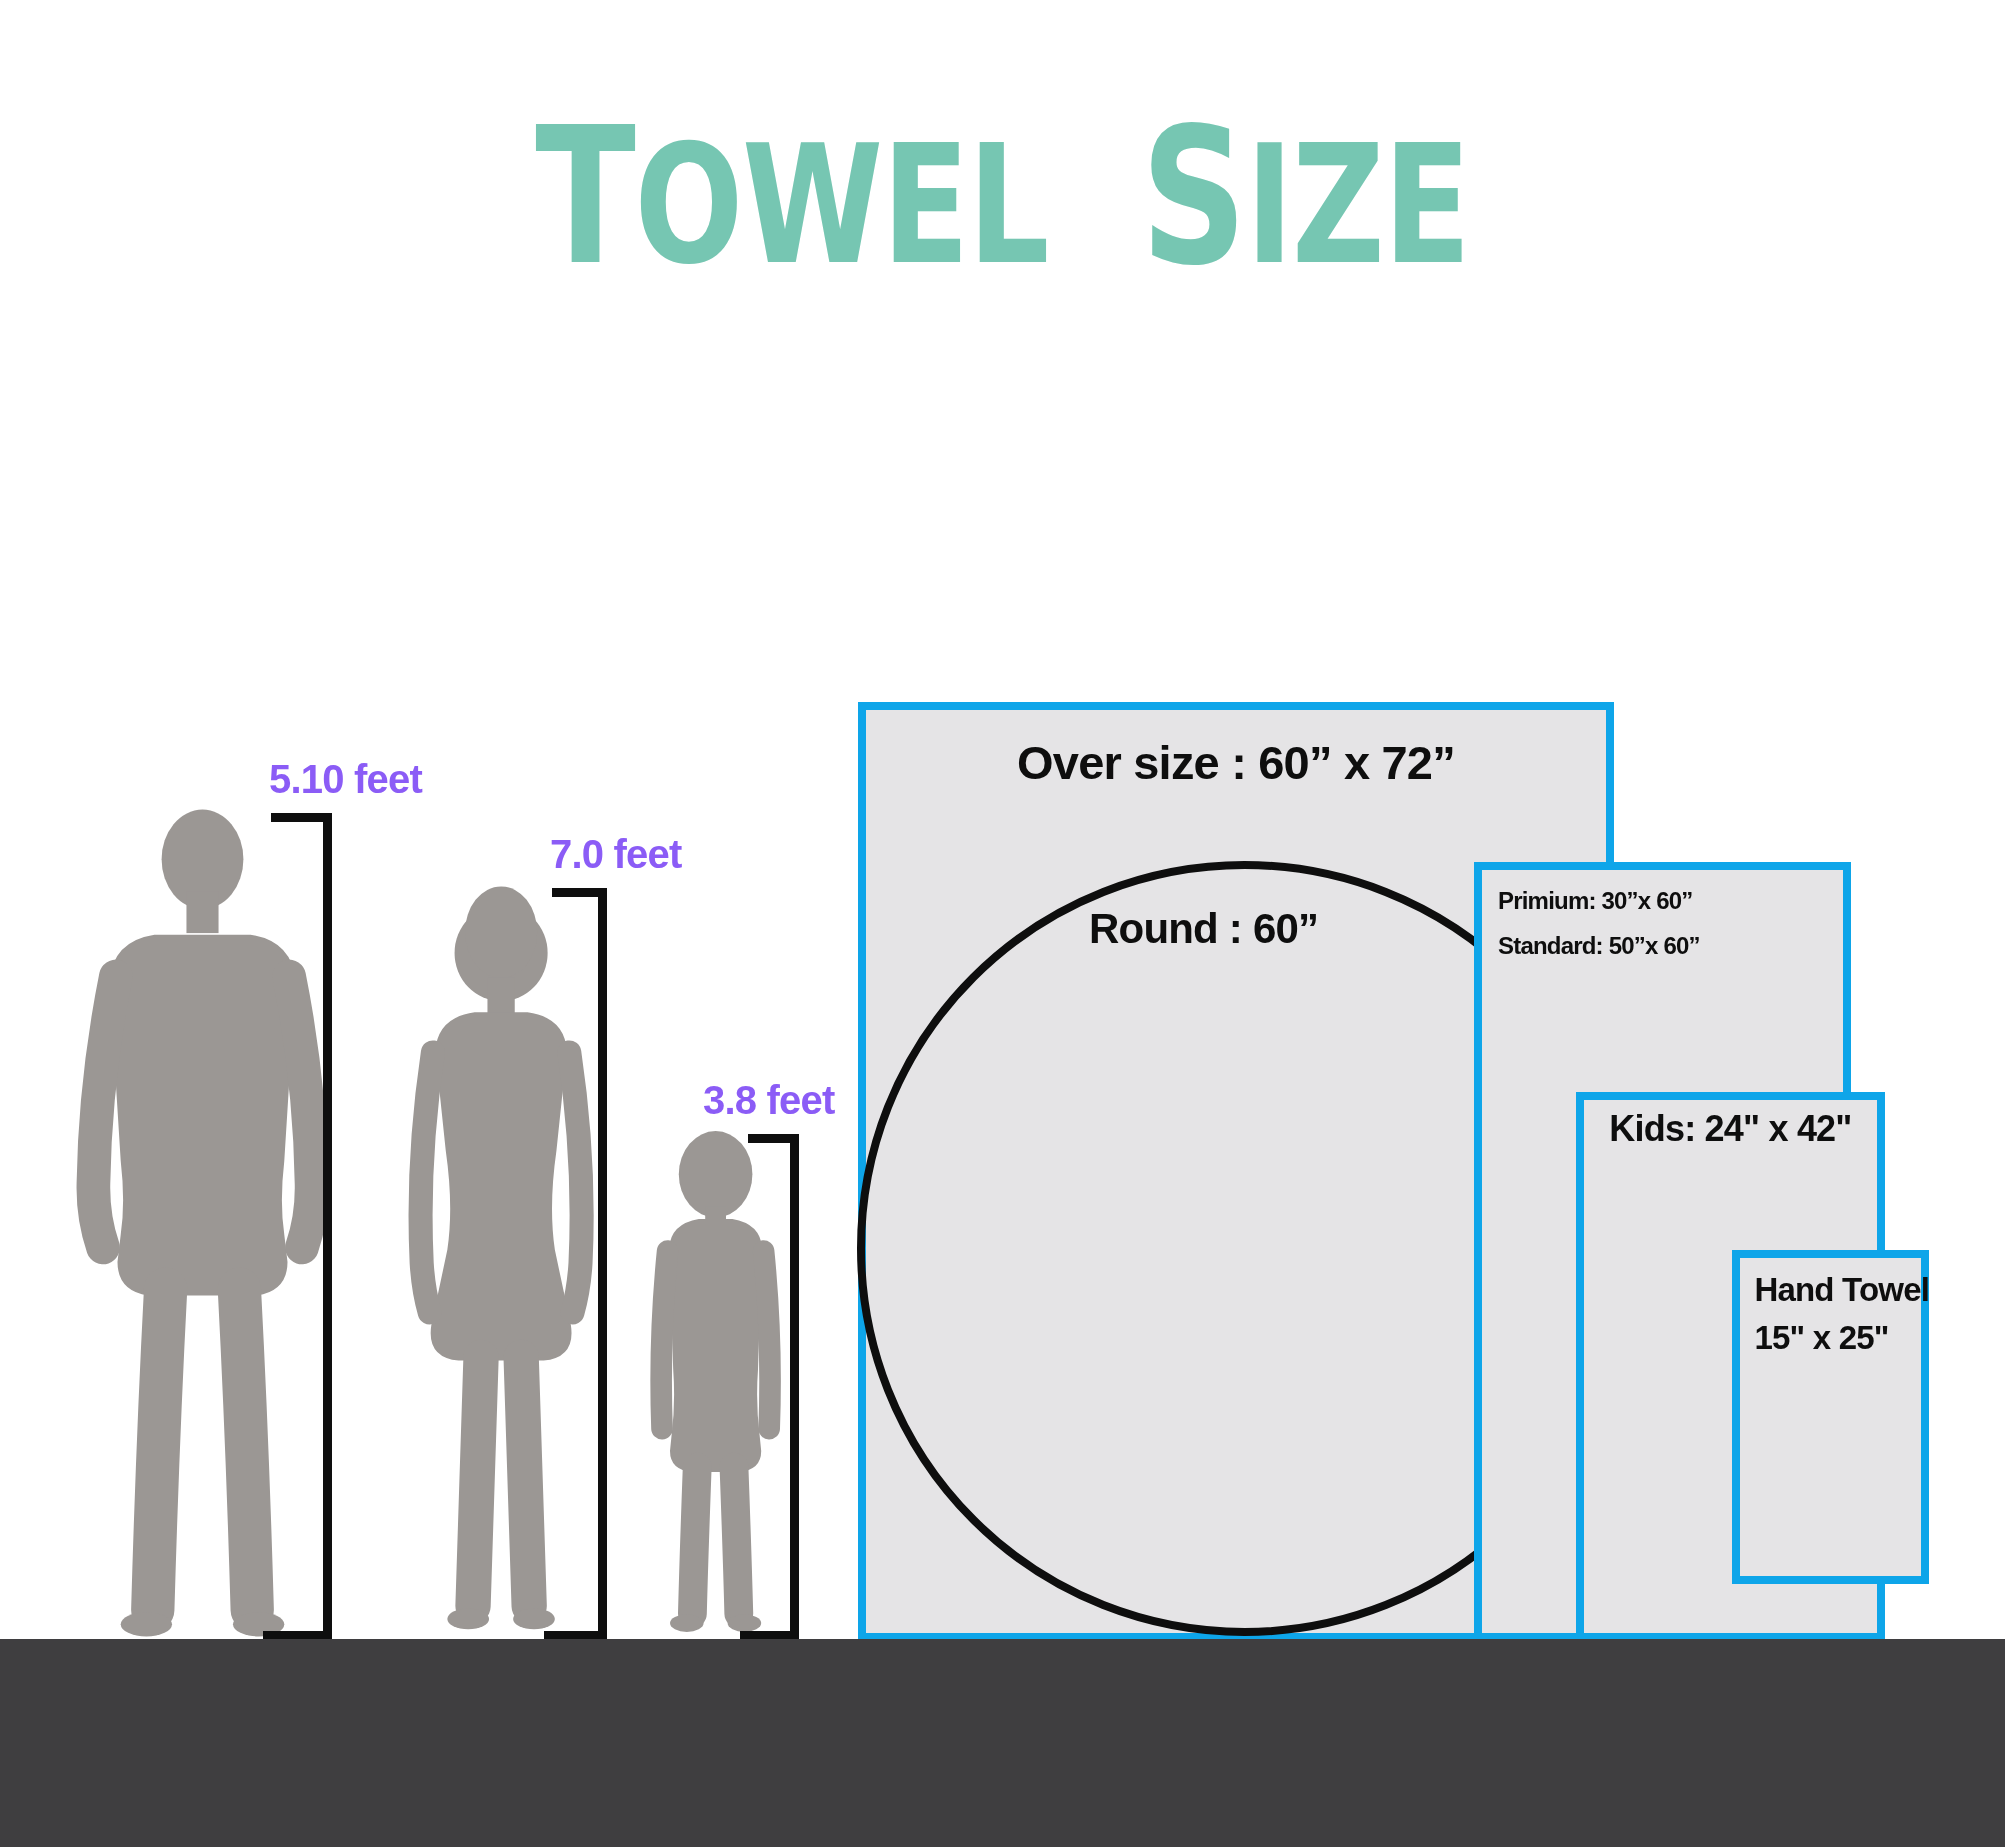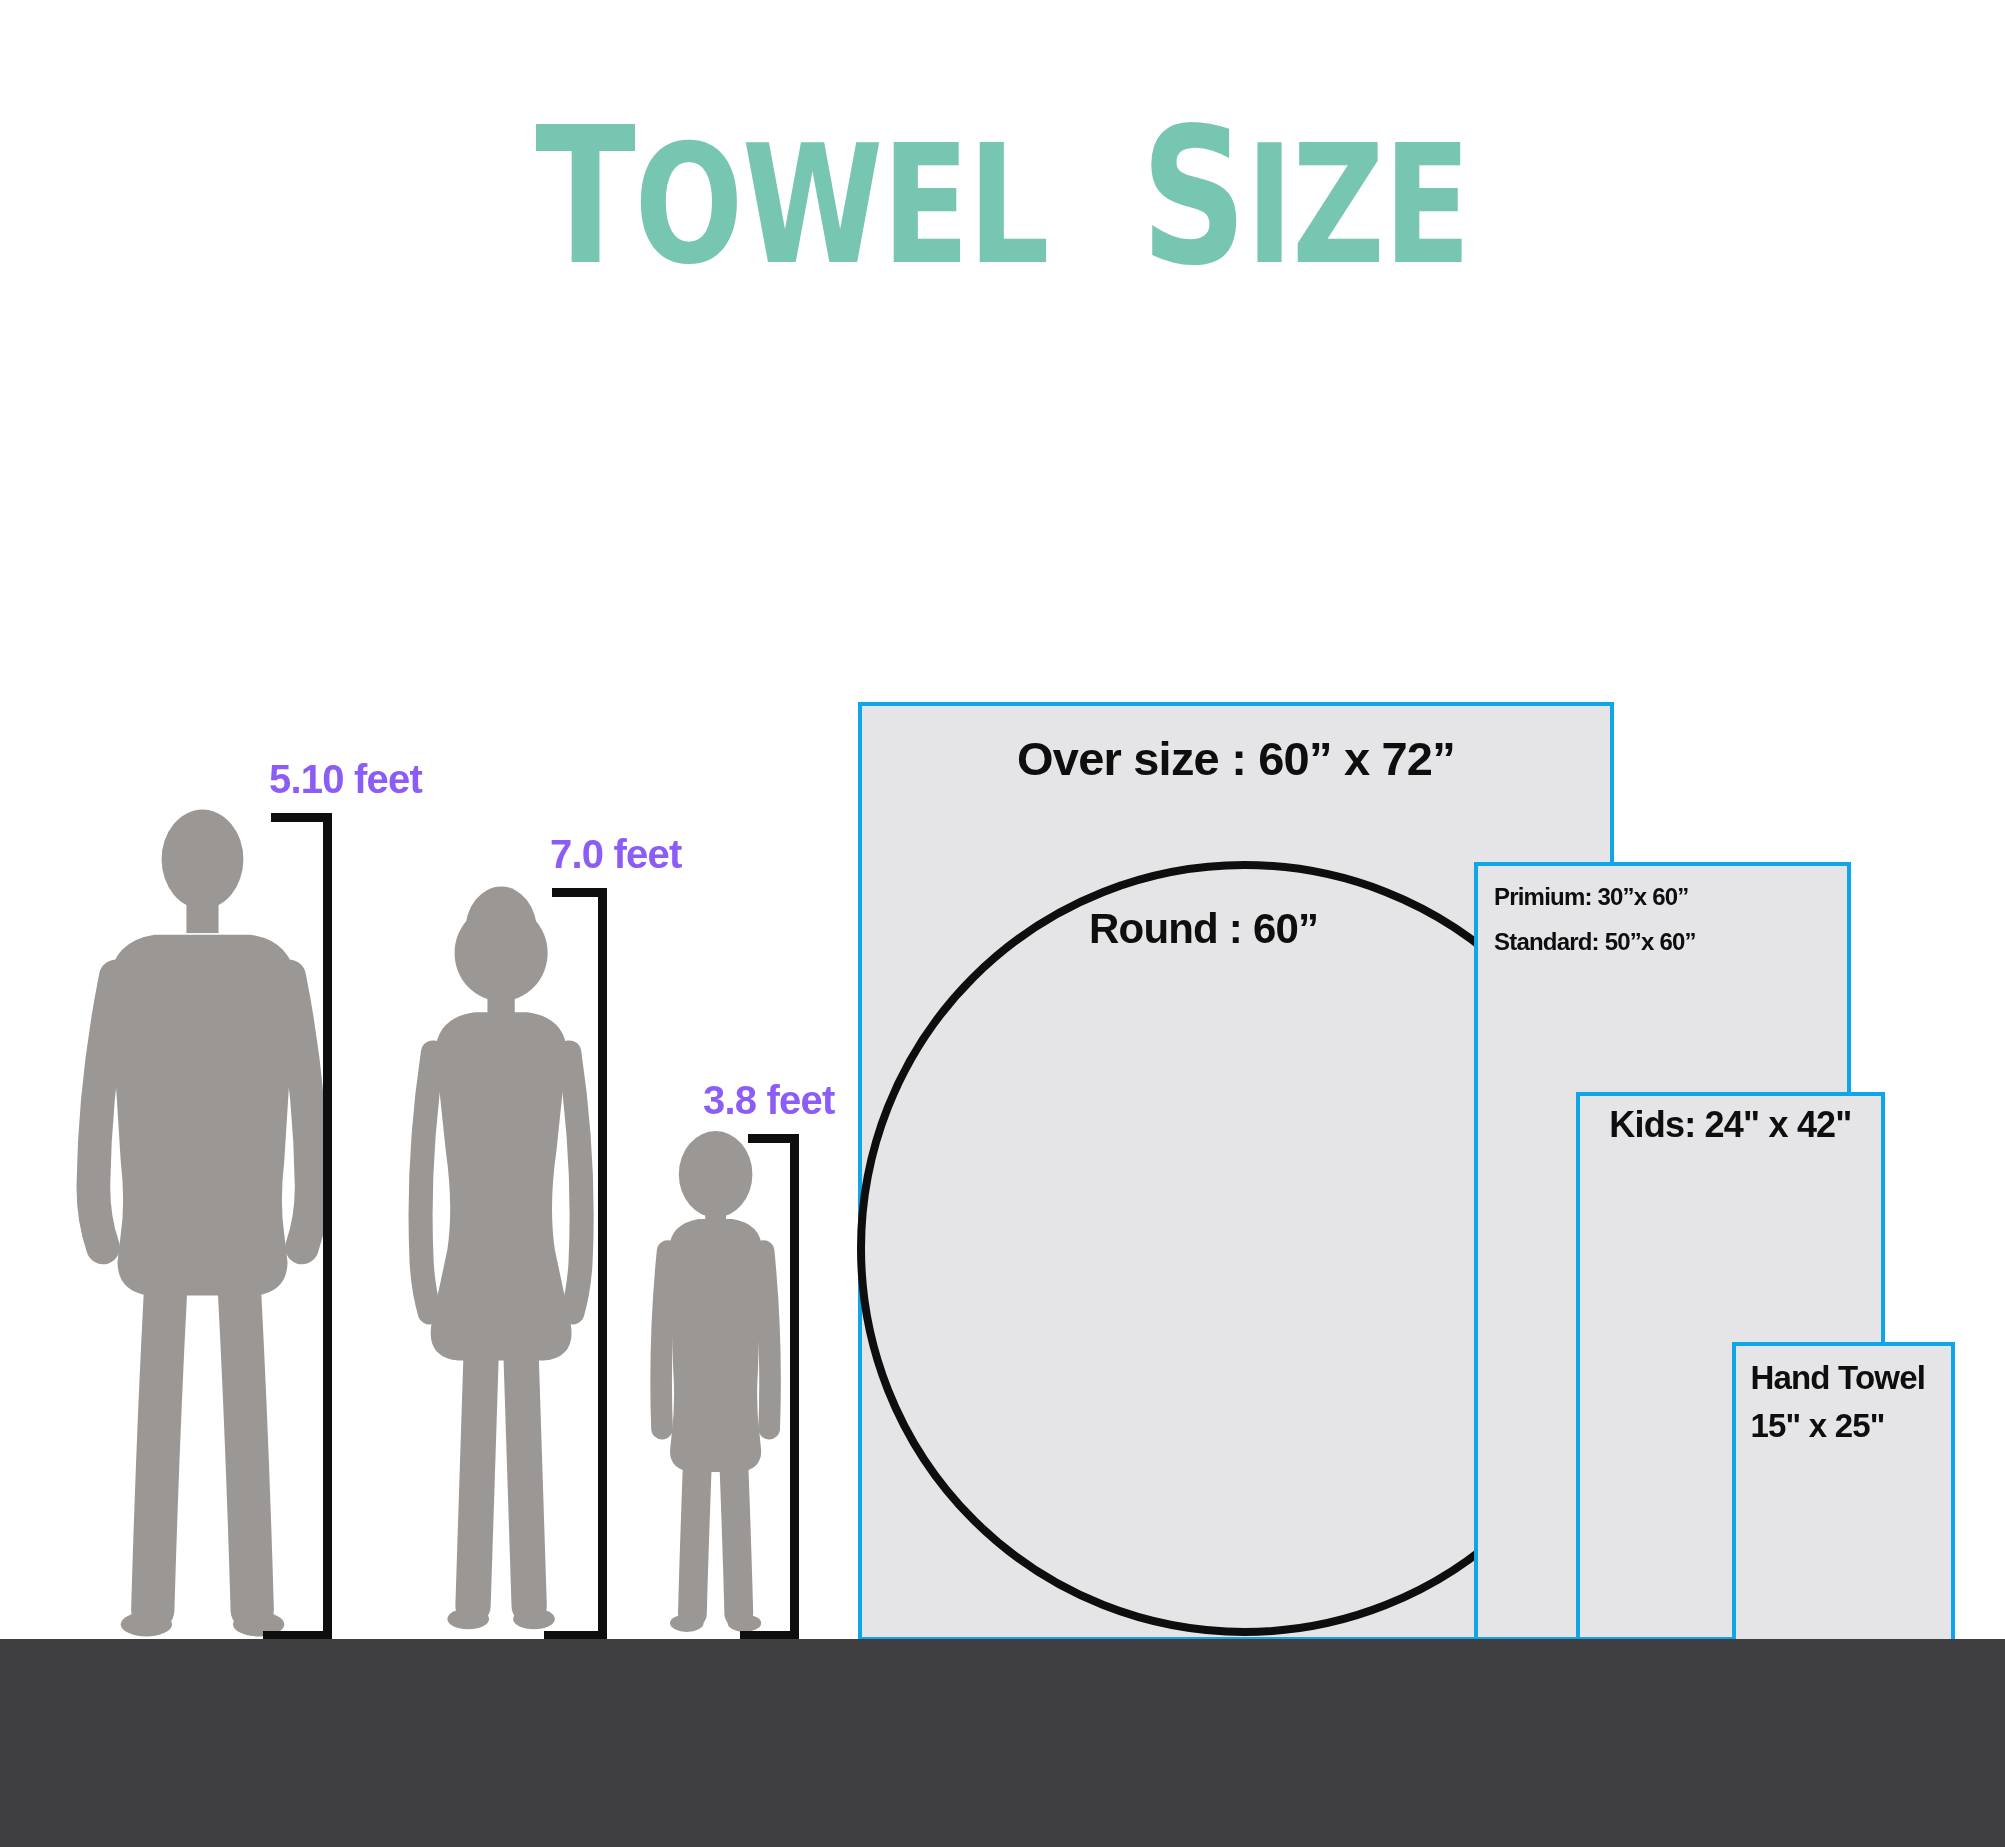--- a/index.html
+++ b/index.html
@@ -23,21 +23,21 @@
   .sil .limb{fill:none;stroke:#9B9794;stroke-linecap:round;}
   
   .mline{position:absolute;background:#0E0E0E;}
   .hlabel{
     position:absolute;font-weight:bold;font-size:40px;line-height:1;
     letter-spacing:-0.8px;white-space:nowrap;color:#8b5cf6;
   }
   
   .towel{
     position:absolute;box-sizing:border-box;background:#E5E4E6;
-    border:4px solid #0ea5e9;
+    border:8px solid #0ea5e9;
   }
   .towel-label{
     position:absolute;font-weight:bold;letter-spacing:-0.8px;color:#0E0E0E;
     white-space:nowrap;
   }
   .oversize-label{left:0;right:0;top:29px;text-align:center;font-size:47px;line-height:1;}
   .round-circle{
     position:absolute;left:857px;top:861px;width:775px;height:775px;
     box-sizing:border-box;border:8.8px solid #0E0E0E;border-radius:50%;
     background:transparent;
@@ -122,21 +122,21 @@
     <div class="towel-label premium-text">
       <div>Primium:  30”x 60”</div>
       <div>Standard:  50”x 60”</div>
     </div>
   </div>
 
   <div class="towel" style="left:1576px;top:1092px;width:309px;height:549px">
     <div class="towel-label kids-label">Kids: 24" x 42"</div>
   </div>
 
-  <div class="towel" style="left:1732px;top:1342px;width:223px;height:334px">
+  <div class="towel" style="left:1732px;top:1250px;width:197px;height:334px">
     <div class="towel-label hand-text">
       <div>Hand Towel</div>
       <div>15" x 25"</div>
     </div>
   </div>
 
   <div class="floor"></div>
 
 </div>
 

